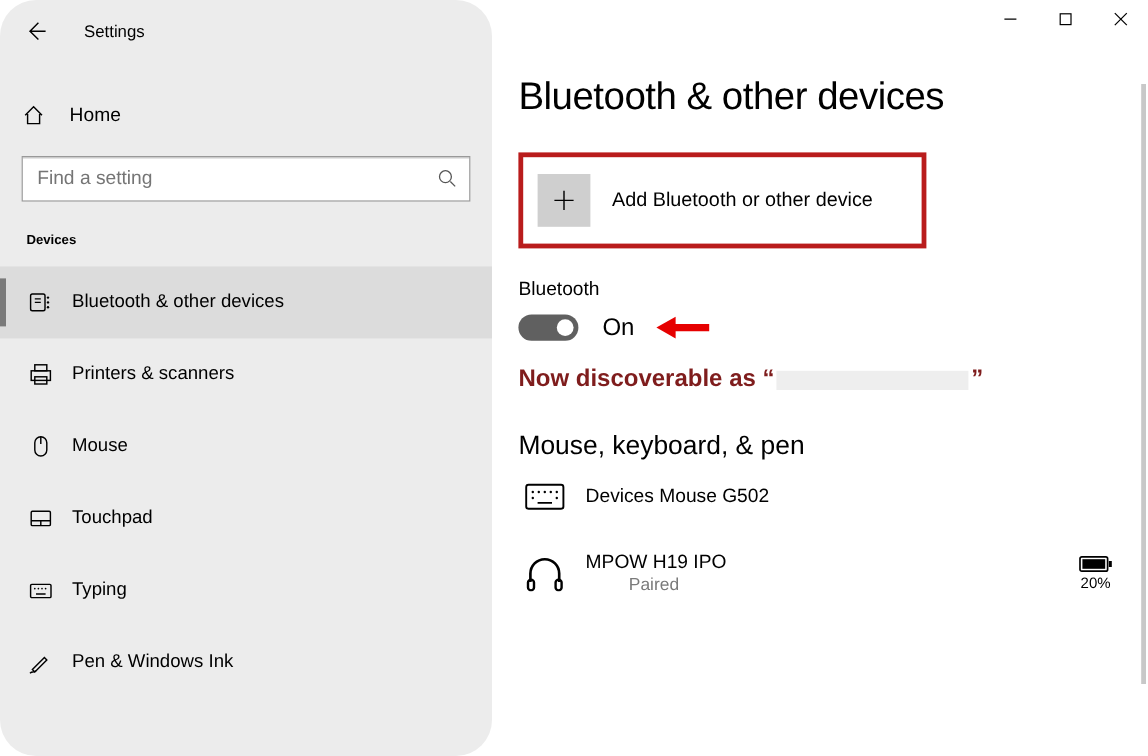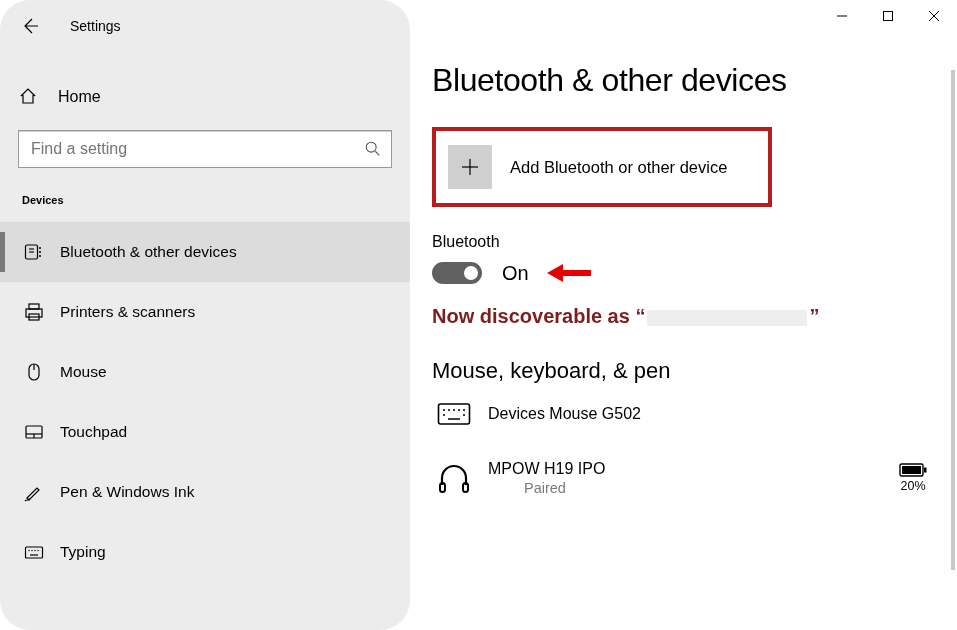--- a/index.html
+++ b/index.html
@@ -143,38 +143,38 @@
               <rect x="3" y="5" width="16" height="12" rx="1" stroke="#000" stroke-width="1.2" fill="none"></rect>
               <line x1="3" y1="13" x2="19" y2="13" stroke="#000" stroke-width="1.2"></line>
               <line x1="11" y1="13" x2="11" y2="17" stroke="#000" stroke-width="1.2"></line>
             </svg>
         </span>
         <span class="lbl">Touchpad</span>
       </div>
       <div class="nav-item">
         <span class="icon">
           <svg width="22" height="22" viewBox="0 0 22 22">
-              <path d="M4 17 L14 7 L16 9 L6 19 Z" stroke="#000" stroke-width="1.2" fill="none"></path>
-              <path d="M2 20 C4 18 5 20 7 18" stroke="#000" stroke-width="1.2" fill="none"></path>
-            </svg>
-        </span>
-        <span class="lbl">Pen &amp; Windows Ink</span>
-      </div>
-      <div class="nav-item">
-        <span class="icon">
-          <svg width="22" height="22" viewBox="0 0 22 22">
               <rect x="2.5" y="6" width="17" height="11" rx="1" stroke="#000" stroke-width="1.2" fill="none"></rect>
               <line x1="7" y1="14" x2="15" y2="14" stroke="#000" stroke-width="1.2"></line>
               <circle cx="6" cy="9.5" r="0.7" fill="#000"></circle>
               <circle cx="9" cy="9.5" r="0.7" fill="#000"></circle>
               <circle cx="12" cy="9.5" r="0.7" fill="#000"></circle>
               <circle cx="15" cy="9.5" r="0.7" fill="#000"></circle>
             </svg>
         </span>
         <span class="lbl">Typing</span>
+      </div>
+      <div class="nav-item">
+        <span class="icon">
+          <svg width="22" height="22" viewBox="0 0 22 22">
+              <path d="M4 17 L14 7 L16 9 L6 19 Z" stroke="#000" stroke-width="1.2" fill="none"></path>
+              <path d="M2 20 C4 18 5 20 7 18" stroke="#000" stroke-width="1.2" fill="none"></path>
+            </svg>
+        </span>
+        <span class="lbl">Pen &amp; Windows Ink</span>
       </div>
     </div>
   </div>
 
   <div class="main">
     <div class="titlebar-controls">
       <div class="tctl">
           <svg width="12" height="12">
             <line x1="1" y1="6" x2="11" y2="6" stroke="#000" stroke-width="1"></line>
           </svg>

